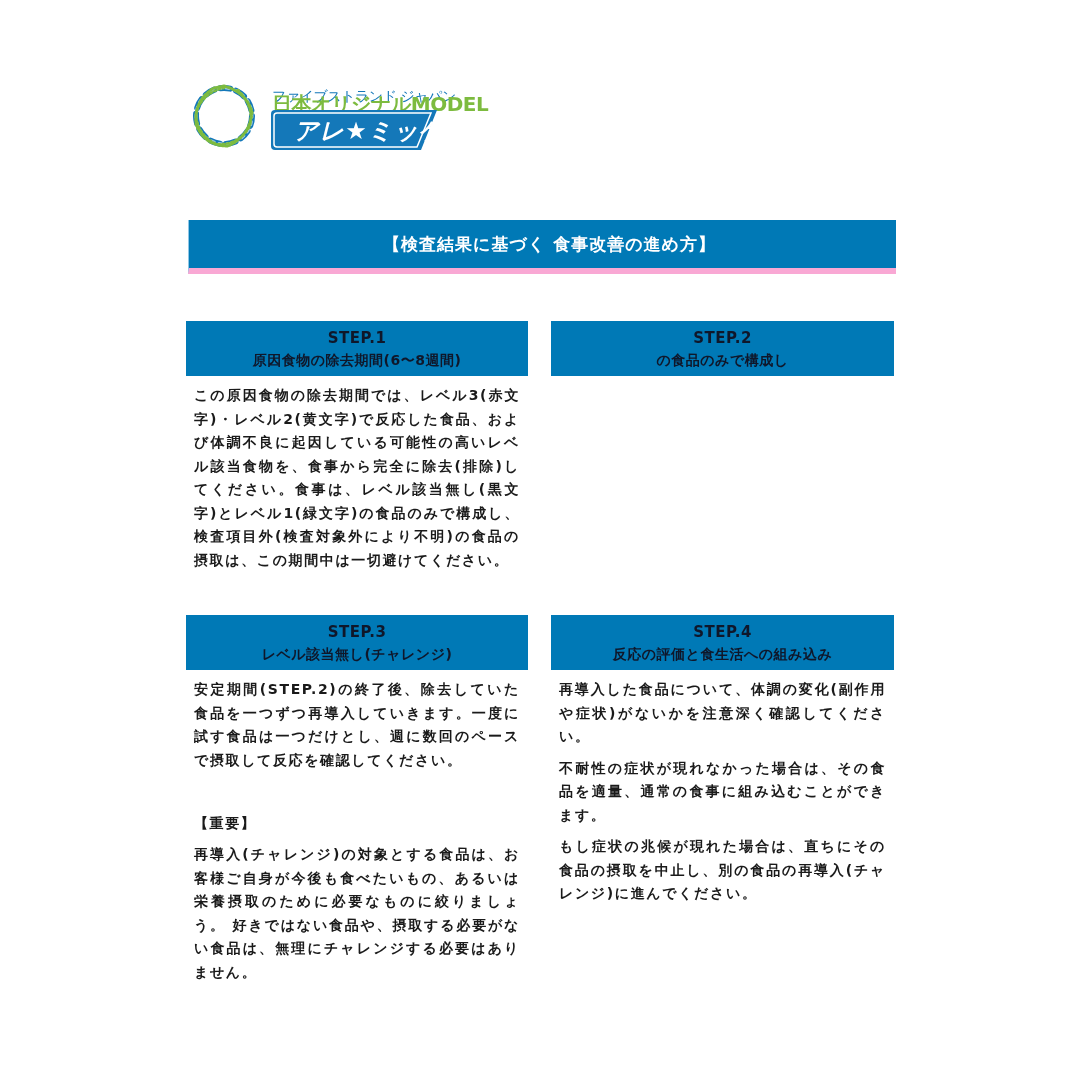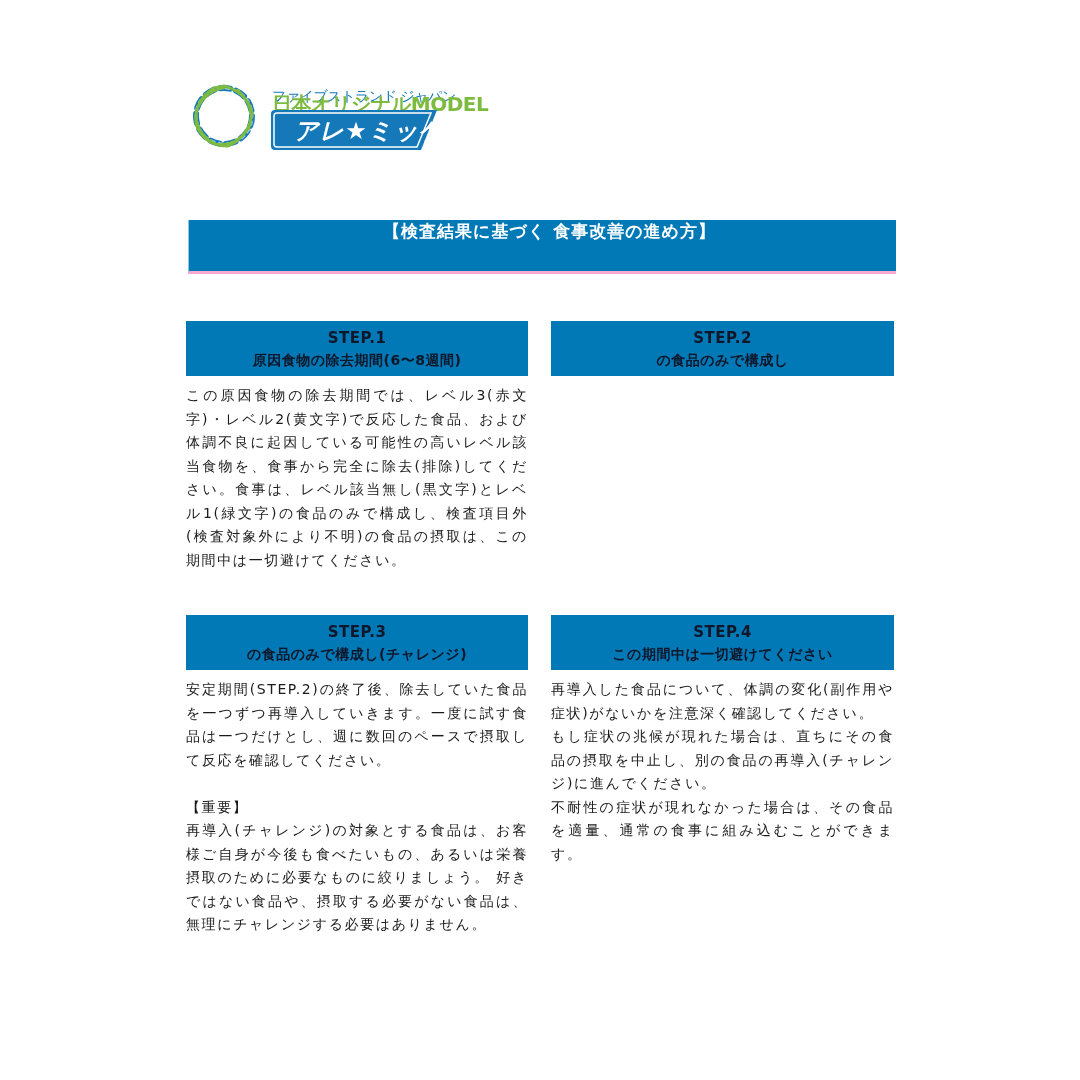--- a/index.html
+++ b/index.html
@@ -10,32 +10,32 @@
   .logo-line1 { position: absolute; left: 84px; top: 16px; font-size: 14px; font-weight: normal;
                 color: #1478b9; letter-spacing: -0.5px; white-space: nowrap; }
   .logo-line2 { position: absolute; left: 84px; top: 19px; font-size: 20px; font-weight: bold;
                 color: #7dbb3f; letter-spacing: -0.5px; white-space: nowrap; }
   .logo-badge { position: absolute; left: 83px; top: 38px; width: 166px; height: 40px; }
   .logo-badge svg { position: absolute; left: 0; top: 0; }
   .logo-badge-text { position: absolute; left: 14px; top: 5px; font-size: 24px; font-weight: bold;
                      font-style: italic; color: #ffffff; letter-spacing: 1px; white-space: nowrap; margin-left: 9px; }
 
   .banner { position: absolute; left: 188px; top: 220px; width: 708px; height: 54px;
-            background: #0079b6; border-bottom: 3px solid #f9a8d4; border-left: 1px solid #8fc6e6;
-            box-sizing: border-box; display: flex; align-items: flex-start; justify-content: center; padding-left: 14px; }
+            background: #0079b6; border-bottom: 6px solid #f9a8d4; border-left: 1px solid #8fc6e6;
+            box-sizing: border-box; display: flex; align-items: center; justify-content: center; padding-left: 14px; }
   .banner-title { color: #ffffff; font-size: 17px; font-weight: bold; letter-spacing: 1px; }
 
   .step { position: absolute; width: 342px; }
   .step-head { background: #0079b6; height: 55px; color: #0f172a; text-align: center;
                display: flex; flex-direction: column; justify-content: center; }
   .step-num { font-size: 15px; font-weight: bold; letter-spacing: 0.5px; line-height: 22px; }
   .step-title { font-size: 14px; font-weight: bold; line-height: 22px; letter-spacing: 0.5px; }
   .step-body { margin-top: 8px; font-size: 14px; line-height: 23.5px; letter-spacing: 1.6px;
                text-align: justify; color: #1a1a1a; }
-  .step-body p { margin: 0; }
+  .step-body p { margin: 8px; font-weight: bold; }
   .spacer { height: 23.5px; }
 
   #step1 { left: 186px; top: 321px; }
   #step2 { left: 551px; top: 321px; width: 343px; }
   #step3 { left: 186px; top: 615px; }
   #step4 { left: 551px; top: 615px; width: 343px; }
 </style>
 </head>
 <body>
 
@@ -76,33 +76,33 @@
 <div class="step" id="step2">
   <div class="step-head">
     <div class="step-num">STEP.2</div>
     <div class="step-title">の食品のみで構成し</div>
   </div>
 </div>
 
 <div class="step" id="step3">
   <div class="step-head">
     <div class="step-num">STEP.3</div>
-    <div class="step-title">の食品のみで構成し(チャレンジ)</div>
+    <div class="step-title">レベル該当無し(チャレンジ)</div>
   </div>
   <div class="step-body">
     <p>安定期間(STEP.2)の終了後、除去していた食品を一つずつ再導入していきます。一度に試す食品は一つだけとし、週に数回のペースで摂取して反応を確認してください。</p>
     <div class="spacer"></div>
     <p>【重要】</p>
     <p>再導入(チャレンジ)の対象とする食品は、お客様ご自身が今後も食べたいもの、あるいは栄養摂取のために必要なものに絞りましょう。 好きではない食品や、摂取する必要がない食品は、無理にチャレンジする必要はありません。</p>
   </div>
 </div>
 
 <div class="step" id="step4">
   <div class="step-head">
     <div class="step-num">STEP.4</div>
-    <div class="step-title">この期間中は一切避けてください</div>
+    <div class="step-title">反応の評価と食生活への組み込み</div>
   </div>
   <div class="step-body">
     <p>再導入した食品について、体調の変化(副作用や症状)がないかを注意深く確認してください。</p>
+    <p>不耐性の症状が現れなかった場合は、その食品を適量、通常の食事に組み込むことができます。</p>
     <p>もし症状の兆候が現れた場合は、直ちにその食品の摂取を中止し、別の食品の再導入(チャレンジ)に進んでください。</p>
-    <p>不耐性の症状が現れなかった場合は、その食品を適量、通常の食事に組み込むことができます。</p>
   </div>
 </div>
 
 </body></html>

